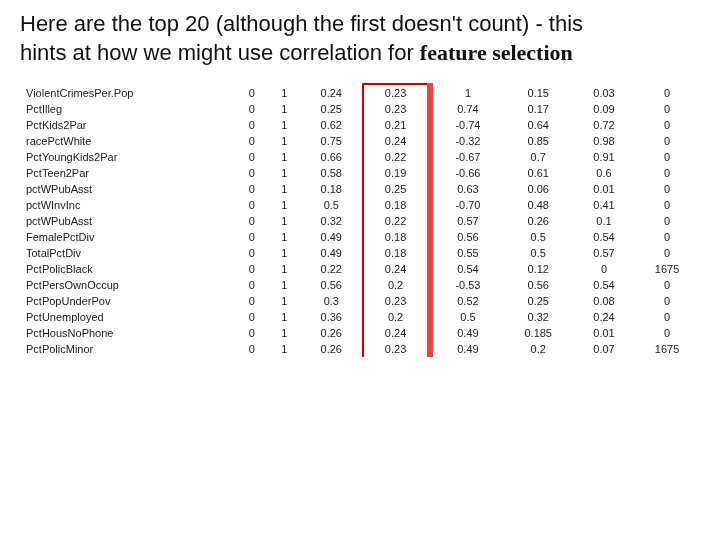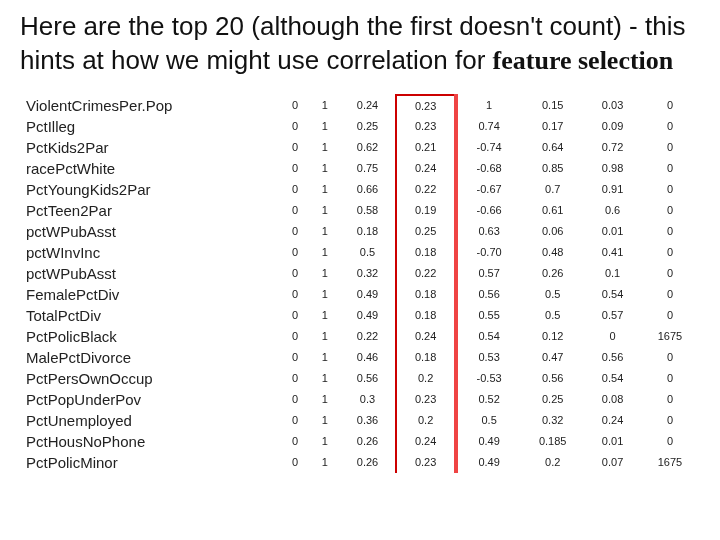--- a/index.html
+++ b/index.html
@@ -4,21 +4,21 @@
   <style>
     * { margin: 0; padding: 0; box-sizing: border-box; }
     body {
       background: #fff;
       font-family: Arial, sans-serif;
       width: 720px;
       min-height: 540px;
       padding: 10px 20px;
     }
     .title {
-      font-size: 26px;
+      font-size: 22px;
       font-weight: normal;
       line-height: 1.3;
       margin-bottom: 16px;
       color: #111;
     }
     .title .bold {
       font-weight: bold;
       font-family: Liberation Serif, serif;
     }
     table {
@@ -27,32 +27,32 @@
       font-size: 11px;
       color: #222;
     }
     th, td {
       padding: 2px 6px;
       text-align: center;
       border: none;
     }
     td:first-child {
       text-align: left;
-      font-size: 15px;
+      font-size: 11px;
     }
     tr:nth-child(odd) td {
       background: #fff;
     }
     tr:nth-child(even) td {
       background: #fff;
     }
     
     td.red-col {
       border-left: 2px solid #cc0000;
-      border-right: 4px solid #ef4444;
+      border-right: 6px solid #ef4444;
     }
     tr.first-row td.red-col {
       border-top: 2px solid #cc0000;
     }
     tr.last-row td.red-col {
       border-bottom: 2px solid #cc0000;
     }
   </style>
 </head>
 <body>
@@ -98,21 +98,21 @@
         <td>0.64</td>
         <td>0.72</td>
         <td>0</td>
       </tr>
       <tr>
         <td>racePctWhite</td>
         <td>0</td>
         <td>1</td>
         <td>0.75</td>
         <td class="red-col">0.24</td>
-        <td>-0.68</td>
+        <td>-0.32</td>
         <td>0.85</td>
         <td>0.98</td>
         <td>0</td>
       </tr>
       <tr>
         <td>PctYoungKids2Par</td>
         <td>0</td>
         <td>1</td>
         <td>0.66</td>
         <td class="red-col">0.22</td>
@@ -192,31 +192,20 @@
         <td>0</td>
         <td>1</td>
         <td>0.22</td>
         <td class="red-col">0.24</td>
         <td>0.54</td>
         <td>0.12</td>
         <td>0</td>
         <td>1675</td>
       </tr>
       <tr>
-        <td>MalePctDivorce</td>
-        <td>0</td>
-        <td>1</td>
-        <td>0.46</td>
-        <td class="red-col">0.18</td>
-        <td>0.53</td>
-        <td>0.47</td>
-        <td>0.56</td>
-        <td>0</td>
-      </tr>
-      <tr>
         <td>PctPersOwnOccup</td>
         <td>0</td>
         <td>1</td>
         <td>0.56</td>
         <td class="red-col">0.2</td>
         <td>-0.53</td>
         <td>0.56</td>
         <td>0.54</td>
         <td>0</td>
       </tr>

